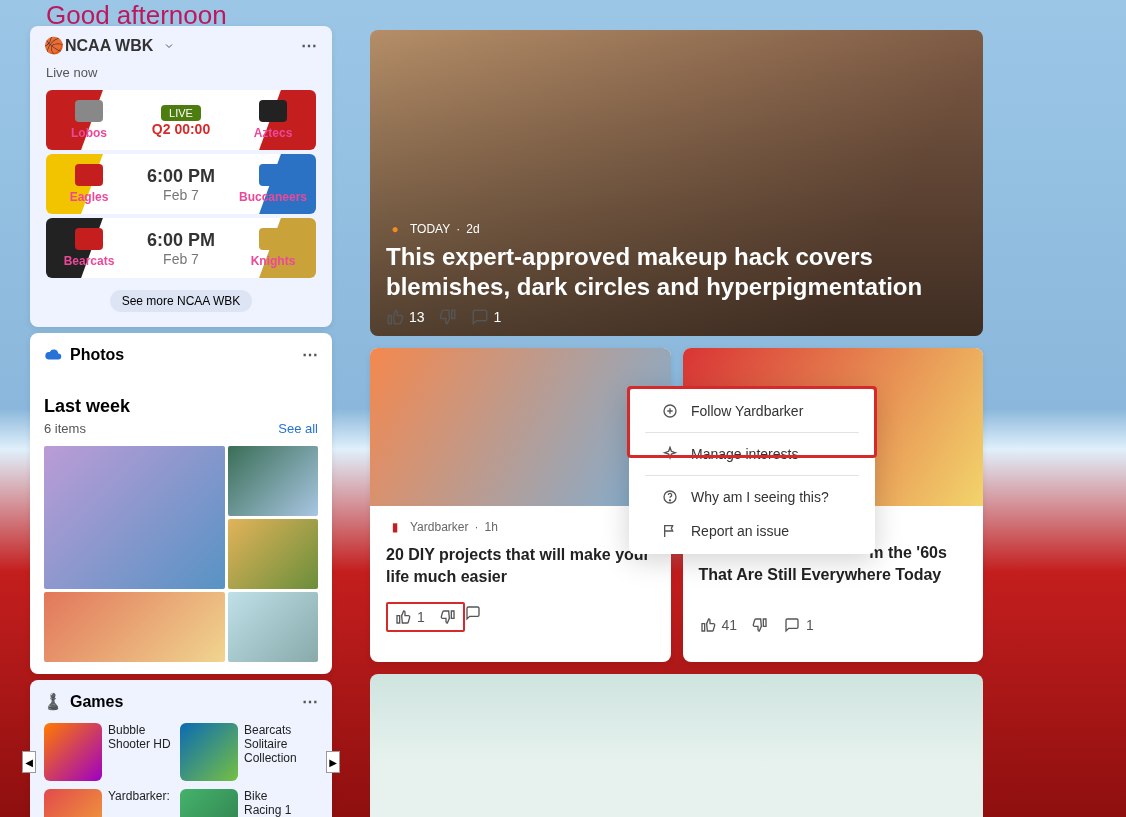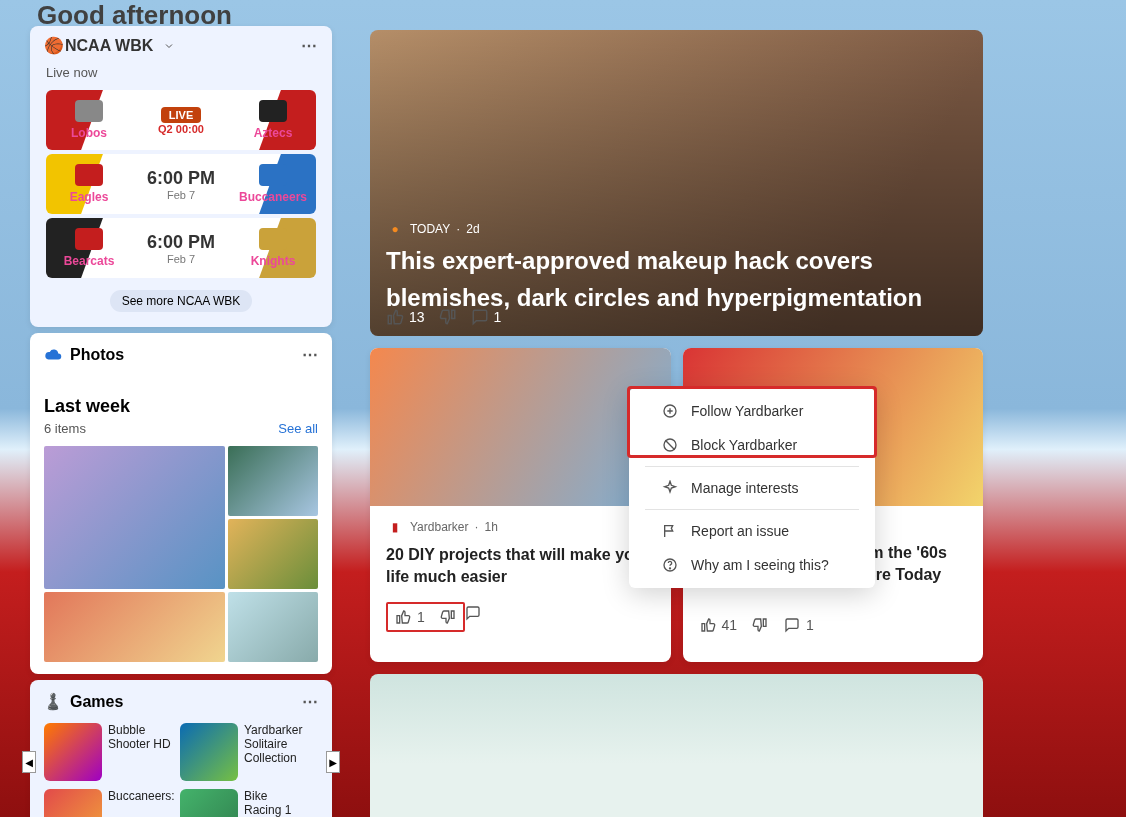--- a/index.html
+++ b/index.html
@@ -2,37 +2,37 @@
 <html><head>
 <meta charset="utf-8">
 <style>
   * { margin: 0; padding: 0; box-sizing: border-box; font-family: "Segoe UI", sans-serif; }
   body {
     width: 1126px; height: 817px;
     background: linear-gradient(to bottom, #9bc6e6 0%, #8ab7db 50%, #e0f0fb 55%, #c41e1e 70%, #8e0f0f 100%);
     overflow: hidden;
     position: relative;
   }
-  .page-title { position:absolute; left:37px; top:0; font-size:26px; font-weight:700; color:#404040; }
+  .page-title { position:absolute; left:46px; top:0; font-size:26px; font-weight:400; color:#be185d; }
   
   .sidebar { position:absolute; left:30px; top:26px; width:302px; display:flex; flex-direction:column; gap:6px; }
   .card { background:#fff; border-radius:8px; box-shadow:0 2px 6px rgba(0,0,0,0.08); }
   .sports-card { background:#eef3ff; }
   .sports-head { display:flex; align-items:center; padding:10px 15px; font-weight:600; color:#333; }
   .sports-head .lbl { margin-left:2px; }
   .sports-head .chev { margin-left:7px; color:#555; }
   .sports-head .more { margin-left:auto; color:#555; cursor:pointer; }
   .live-now { padding:0 16px 6px; font-size:13px; color:#555; }
   .game-row { margin:4px 16px; background:#fff; border-radius:6px; display:flex; align-items:center; height:60px; padding:0 6px; overflow:hidden; position:relative; }
   .team { width:74px; text-align:center; font-size:12px; font-weight:600; color:#ec4899; }
   .team .logo { width:28px; height:22px; margin:0 auto 4px; border-radius:4px; }
   .mid { flex:1; text-align:center; }
   .mid .time { font-weight:700; font-size:18px; color:#333; }
-  .mid .sub  { font-size:11px; color:#777; }
-  .live-badge { display:inline-block; background:#c2410c; color:#fff; font-size:11px; font-weight:700; padding:2px 8px; border-radius:4px; }
+  .mid .sub  { font-size:14px; color:#777; }
+  .live-badge { display:inline-block; background:#4d7c0f; color:#fff; font-size:11px; font-weight:400; padding:2px 8px; border-radius:4px; }
   .diag { position:absolute; top:0; bottom:0; width:64px; transform:skewX(-20deg); }
   .see-more { margin:12px auto 15px; text-align:center; font-size:12px; background:#dde5f5; padding:4px 12px; border-radius:12px; width:fit-content; cursor:pointer; }
   .photos-card { padding:12px 14px; }
   .photos-head { display:flex; align-items:center; font-weight:600;text-align:center; }
   .photos-head .lbl { margin-left:8px; }
   .photos-head .more { margin-left:auto; color:#555; cursor:pointer; }
   .lastweek { margin-top:32px; font-weight:600; font-size:18px; }
   .items-row { display:flex; align-items:center; justify-content:space-between; font-size:13px; color:#555; margin-top:4px; }
   .items-row .seeall { color:#2672d6; cursor:pointer; }
   .photo-grid { margin-top:10px; display:grid; grid-template-columns:2fr 1fr; grid-template-rows:repeat(3,70px); gap:3px; }
@@ -45,21 +45,21 @@
   .game-tile .gimg { width:58px; height:58px; background:linear-gradient(135deg,#ff7b00,#9e00c4); border-radius:6px; flex-shrink:0; }
   .game-tile .glab { font-size:12px; line-height:14px; color:#222; }
   .nav-btn { position:absolute; top:28px; width:14px; height:22px; background:#fff; border:1px solid #999; display:flex; align-items:center; justify-content:center; font-size:10px; cursor:pointer; }
   .nav-prev { left:-22px; }
   .nav-next { right:-22px; }
   
   .feed { position:absolute; left:370px; top:30px; width:613px; }
   .hero { position:relative; height:306px; border-radius:8px; overflow:hidden; background:linear-gradient(120deg,#b58e68 0%, #7d5a44 80%); color:#fff; }
   .hero::after { content:""; position:absolute; inset:0; background:linear-gradient(to top, rgba(0,0,0,0.5), rgba(0,0,0,0)); }
   .hero-source { position:absolute; left:16px; top:190px; z-index:2; font-size:12px; display:flex; align-items:center; gap:6px; }
-  .hero-title  { position:absolute; left:16px; right:16px; top:212px; z-index:2; font-size:24px; font-weight:700; line-height:37px; }
+  .hero-title  { position:absolute; left:16px; right:16px; top:212px; z-index:2; font-size:24px; font-weight:700; line-height:30px; }
   .hero-actions{ position:absolute; left:16px; bottom:10px; z-index:2; display:flex; align-items:center; gap:14px; font-size:14px; }
   .actbtn { display:flex; align-items:center; gap:5px; cursor:pointer; }
   .small-row { display:flex; gap:12px; margin-top:12px; }
   .small-card { flex:1; background:#fff; border-radius:8px; overflow:hidden; box-shadow:0 2px 6px rgba(0,0,0,0.08); display:flex; flex-direction:column; }
   .small-card .img { height:158px; background:linear-gradient(120deg,#f4884e 0%, #7bb0d8 100%); }
   .small-card.r .img { background:linear-gradient(120deg,#d93434 0%, #f2d46b 100%); }
   .sc-body { padding:12px 16px; }
   .sc-source { font-size:12px; color:#666; display:flex; align-items:center; gap:6px; }
   .sc-title { font-size:16px; font-weight:600; margin-top:8px; line-height:22px; color:#222; }
   .sc-actions { display:flex; align-items:center; gap:14px; margin-top:30px; color:#555; font-size:14px; }
@@ -160,28 +160,28 @@
       <span class="more">⋯</span>
     </div>
     <div class="games-row">
       <div class="nav-btn nav-prev">◀</div>
       <div class="game-tile">
         <div class="gimg"></div>
         <div class="glab">Bubble Shooter HD</div>
       </div>
       <div class="game-tile">
         <div class="gimg" style="background:linear-gradient(135deg,#0b6bb3,#76c043);"></div>
-        <div class="glab">Yardbarker Solitaire Collection</div>
+        <div class="glab">Bearcats Solitaire Collection</div>
       </div>
       <div class="nav-btn nav-next">▶</div>
     </div>
     <div class="games-row" style="margin-top:8px;">
       <div class="game-tile">
         <div class="gimg" style="background:linear-gradient(135deg,#e24a4a,#f2a63a);"></div>
-        <div class="glab">Buccaneers:</div>
+        <div class="glab">Yardbarker:</div>
       </div>
       <div class="game-tile">
         <div class="gimg" style="background:linear-gradient(135deg,#44b36b,#2f7d4d);"></div>
         <div class="glab">Bike Racing 1</div>
       </div>
     </div>
   </div>
 </div>
 
 <div class="feed">
@@ -297,51 +297,42 @@
 <div class="ctx">
   <div class="mi">
     <span class="icn">
         <svg width="16" height="16" viewBox="0 0 24 24" fill="none" stroke="currentColor" stroke-width="2">
           <circle cx="12" cy="12" r="9"></circle>
           <path d="M12 8v8M8 12h8"></path>
         </svg>
       </span>
     <span>Follow Yardbarker</span>
   </div>
-  <div class="mi">
-    <span class="icn">
-        <svg width="16" height="16" viewBox="0 0 24 24" fill="none" stroke="currentColor" stroke-width="2">
-          <circle cx="12" cy="12" r="9"></circle>
-          <path d="M5 5l14 14"></path>
-        </svg>
-      </span>
-    <span>Block Yardbarker</span>
-  </div>
   <hr>
   <div class="mi">
     <span class="icn">
         <svg width="16" height="16" viewBox="0 0 24 24" fill="none" stroke="currentColor" stroke-width="2">
           <path d="M12 2l2 6 6 2-6 2-2 6-2-6-6-2 6-2z"></path>
         </svg>
       </span>
     <span>Manage interests</span>
   </div>
   <hr>
-  <div class="mi">
-    <span class="icn">
-        <svg width="16" height="16" viewBox="0 0 24 24" fill="none" stroke="currentColor" stroke-width="2">
-          <path d="M4 21V4h12l-2 4 2 4H4"></path>
-        </svg>
-      </span>
-    <span>Report an issue</span>
-  </div>
   <div class="mi">
     <span class="icn">
         <svg width="16" height="16" viewBox="0 0 24 24" fill="none" stroke="currentColor" stroke-width="2">
           <circle cx="12" cy="12" r="9"></circle>
           <path d="M9.5 9a2.5 2.5 0 1 1 3.5 2.3c-.8.4-1 1-1 1.7"></path>
           <circle cx="12" cy="17" r=".8" fill="currentColor"></circle>
         </svg>
       </span>
     <span>Why am I seeing this?</span>
   </div>
+  <div class="mi">
+    <span class="icn">
+        <svg width="16" height="16" viewBox="0 0 24 24" fill="none" stroke="currentColor" stroke-width="2">
+          <path d="M4 21V4h12l-2 4 2 4H4"></path>
+        </svg>
+      </span>
+    <span>Report an issue</span>
+  </div>
 </div>
 <div class="ctx-hi"></div>
 
 </body></html>

